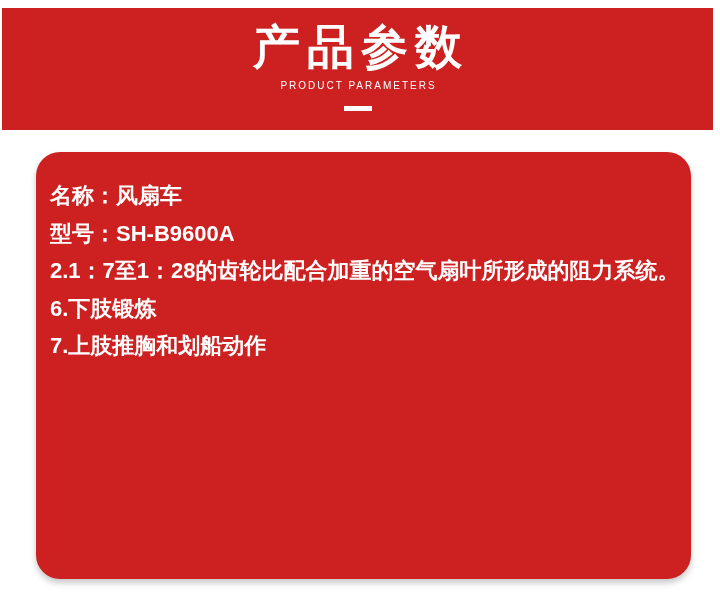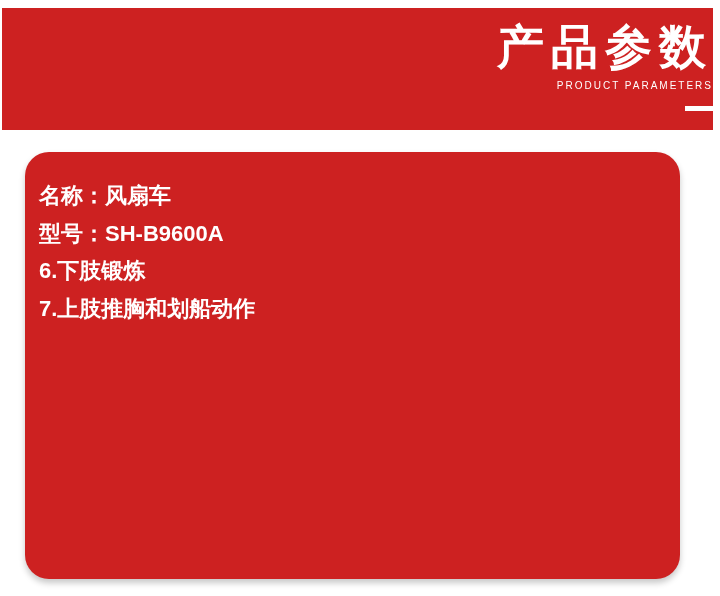--- a/index.html
+++ b/index.html
@@ -17,21 +17,21 @@
   }
   .banner {
     position: absolute;
     top: 8px;
     left: 2px;
     width: 711px;
     height: 122px;
     background: #cd2121;
     display: flex;
     flex-direction: column;
-    align-items: flex-end;
+    align-items: center;
   }
   .banner-title {
     margin-top: 15px;
     font-size: 47px;
     line-height: 1;
     font-weight: bold;
     color: #ffffff;
     letter-spacing: 7px;
     padding-left: 7px; 
     white-space: nowrap;
@@ -46,21 +46,21 @@
     white-space: nowrap;
   }
   .banner-dash {
     margin-top: 15px;
     width: 28px;
     height: 5px;
     background: #ffffff;
   }
   .card {
     position: absolute;
-    left: 25px;
+    left: 36px;
     top: 152px;
     width: 655px;
     height: 427px;
     box-sizing: border-box;
     background: #cd2121;
     border-radius: 24px;
     box-shadow: 0 4px 6px rgba(0,0,0,0.22);
     padding: 25px 14px 0 14px;
   }
   .card-line {
@@ -78,17 +78,18 @@
 
   <div class="banner">
     <div class="banner-title">产品参数</div>
     <div class="banner-subtitle">PRODUCT PARAMETERS</div>
     <div class="banner-dash"></div>
   </div>
 
   <div class="card">
     <div class="card-line">名称：风扇车</div>
     <div class="card-line">型号：SH-B9600A</div>
+    <div class="card-line">2.1：7至1：28的齿轮比配合加重的空气扇叶所形成的阻力系统。</div>
     <div class="card-line">6.下肢锻炼</div>
     <div class="card-line">7.上肢推胸和划船动作</div>
   </div>
 
 </div>
 
 </body></html>

